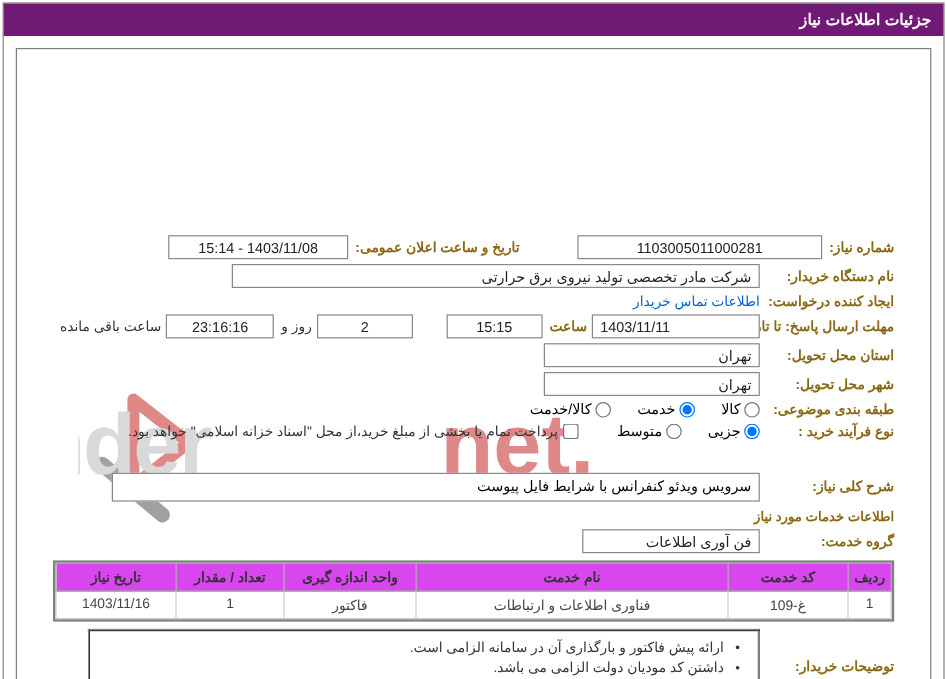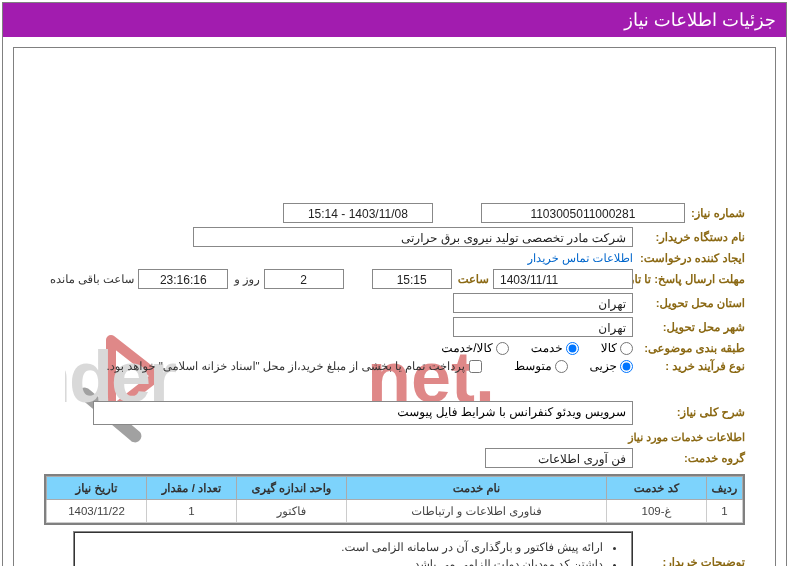--- a/index.html
+++ b/index.html
@@ -7,25 +7,25 @@
   font-family: Tahoma, Arial, sans-serif;
   font-size: 12px;
   background: #fff;
   direction: rtl;
   width: 789px;
   height: 566px;
   position: relative;
 }
 .container { border: 1px solid #808080; margin: 2px; }
 .header-bar {
-  background: #a21caf;
+  background: #701a75;
   color: #fff;
   padding: 6px 10px;
-  font-size: 18px;
-  font-weight: normal;
+  font-size: 13px;
+  font-weight: bold;
 }
 .content {
   padding: 12px 30px 6px 30px;
   border: 1px solid #808080;
   margin: 10px;
   position: relative;
   min-height: 490px;
 }
 .row { display: flex; align-items: center; margin-bottom: 4px; gap: 4px; }
 .label { color: #8b6914; font-weight: bold; font-size: 11.5px; padding-left: 2px; white-space: nowrap; }
@@ -48,21 +48,21 @@
   border: 1px solid #888;
   background: #fff;
   padding: 3px 6px;
   font-size: 12px;
   min-height: 24px;
   width: 540px;
 }
 .table-outer { border: 2px solid #808080; margin-top: 6px; direction: rtl; }
 table { width: 100%; border-collapse: collapse; font-size: 11.5px; }
 th {
-  background: #7dd3fc;
+  background: #d946ef;
   border: 1px solid #aaa;
   padding: 4px;
   font-weight: bold;
   color: #333;
   text-align: center;
 }
 td {
   border: 1px solid #ccc;
   padding: 4px;
   text-align: center;
@@ -103,20 +103,21 @@
         <path d="M 15 88 L 65 130 A 6 6 0 0 0 75 122 L 25 80 A 6 6 0 0 0 15 88 Z" fill="#555"></path>
         <text x="110" y="92" font-family="Arial" font-size="72" fill="#bbb" font-weight="bold" letter-spacing="-2">AriaTender</text>
         <text x="430" y="92" font-family="Arial" font-size="72" fill="#c62828" font-weight="bold">.net</text>
       </svg>
     </div>
 
     <div class="row">
       <span class="label">شماره نیاز:</span>
       <div class="field" style="width:204px;text-align:center">1103005011000281</div>
       <span style="flex:0 0 40px"></span>
+      <span class="label">تاریخ و ساعت اعلان عمومی:</span>
       <div class="field" style="width:150px;text-align:center">1403/11/08 - 15:14</div>
     </div>
 
     <div class="row">
       <span class="label" style="width:108px">نام دستگاه خریدار:</span>
       <div class="field" style="width:440px">شرکت مادر تخصصی تولید نیروی برق حرارتی</div>
     </div>
 
     <div class="row">
       <span class="label" style="width:108px">ایجاد کننده درخواست:</span>
@@ -203,21 +204,21 @@
             <th style="width:100px">تاریخ نیاز</th>
           </tr>
         </thead>
         <tbody>
           <tr>
             <td>1</td>
             <td>غ-109</td>
             <td>فناوری اطلاعات و ارتباطات</td>
             <td>فاکتور</td>
             <td>1</td>
-            <td>1403/11/22</td>
+            <td>1403/11/16</td>
           </tr>
         </tbody>
       </table>
     </div>
 
     <div class="row" style="align-items:flex-start;margin-top:6px">
       <span class="label" style="width:108px;padding-top:24px">توضیحات خریدار:</span>
       <div class="desc-box">
         <ul>
           <li>ارائه پیش فاکتور و بارگذاری آن در سامانه الزامی است.</li>

